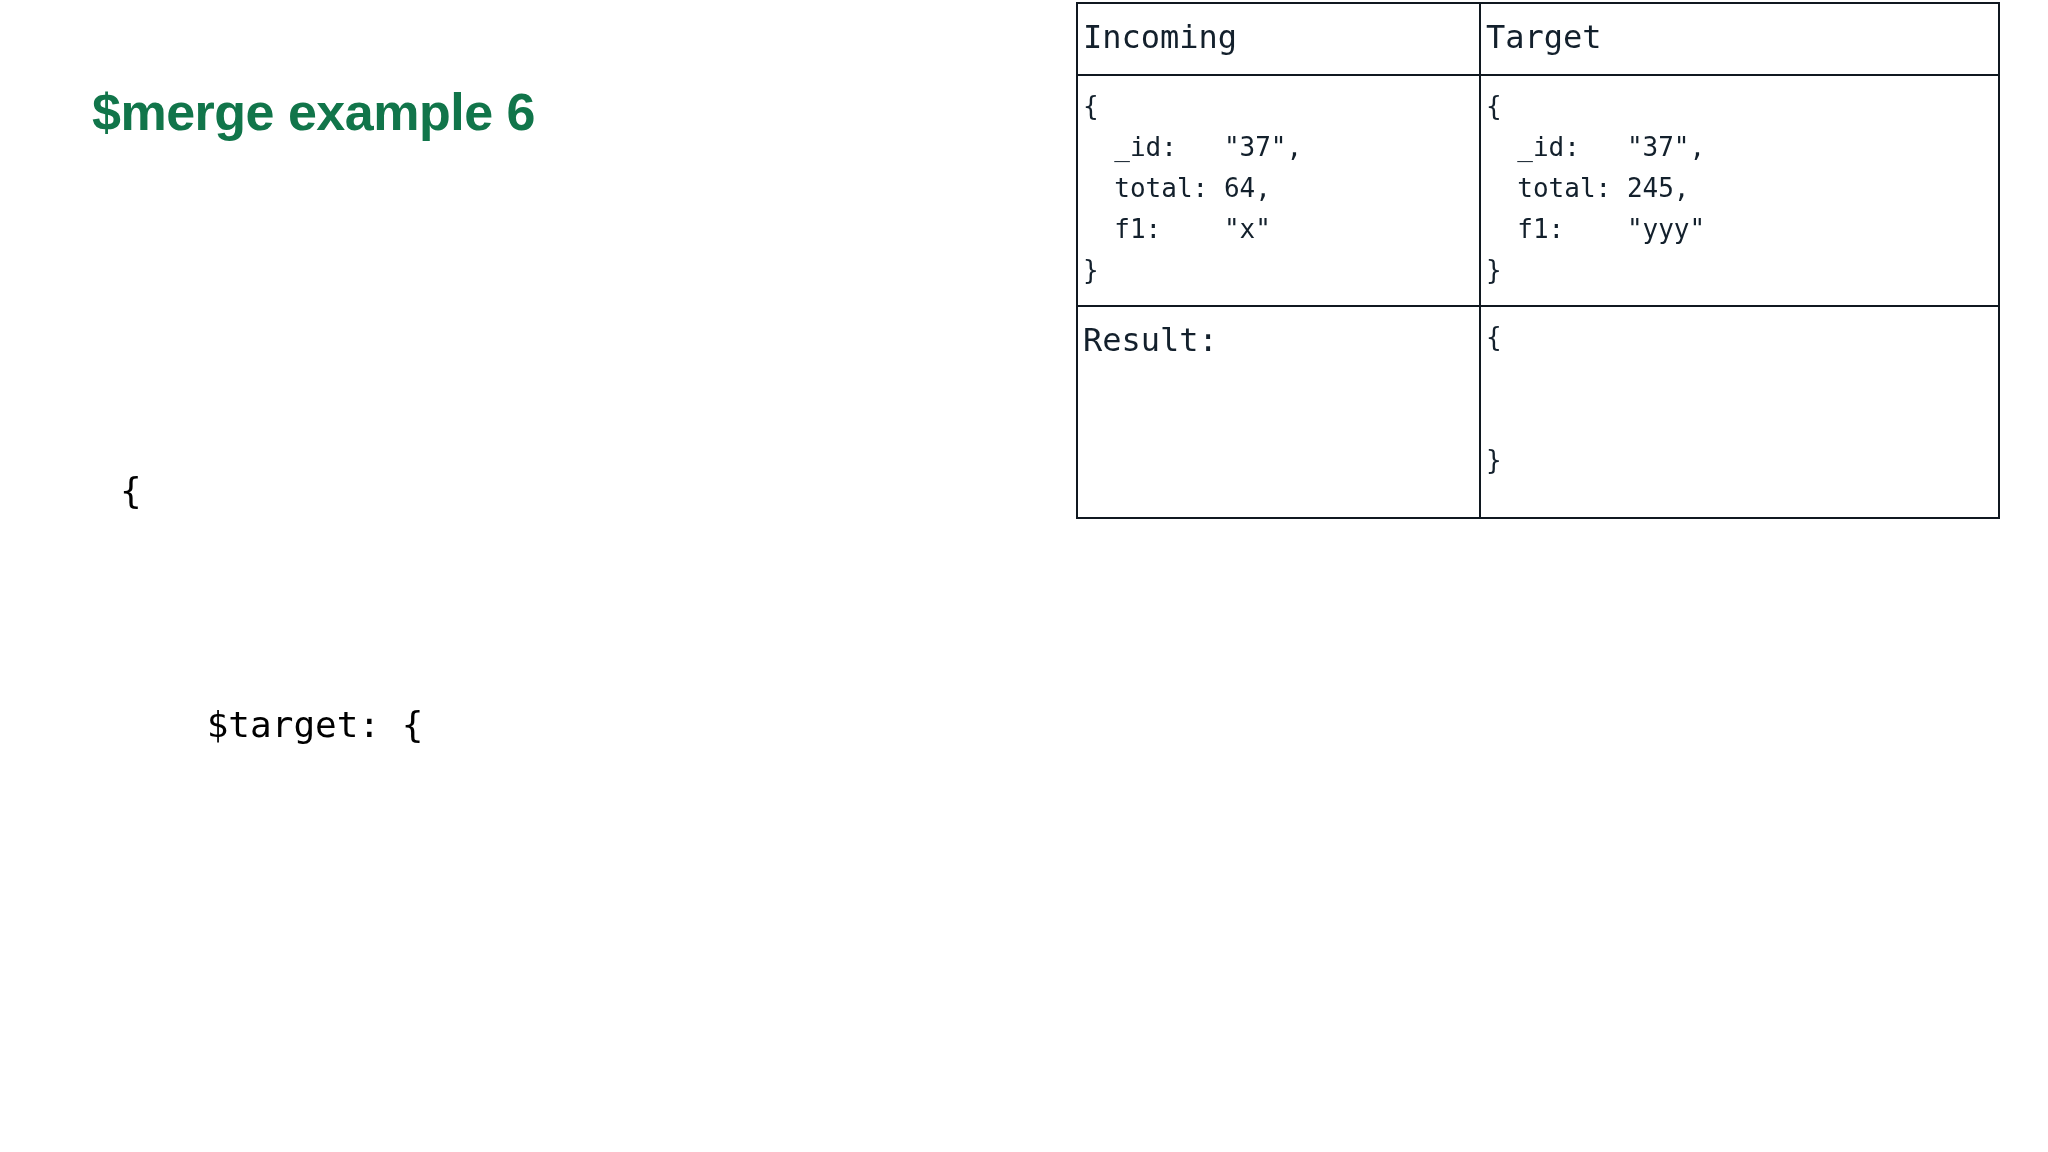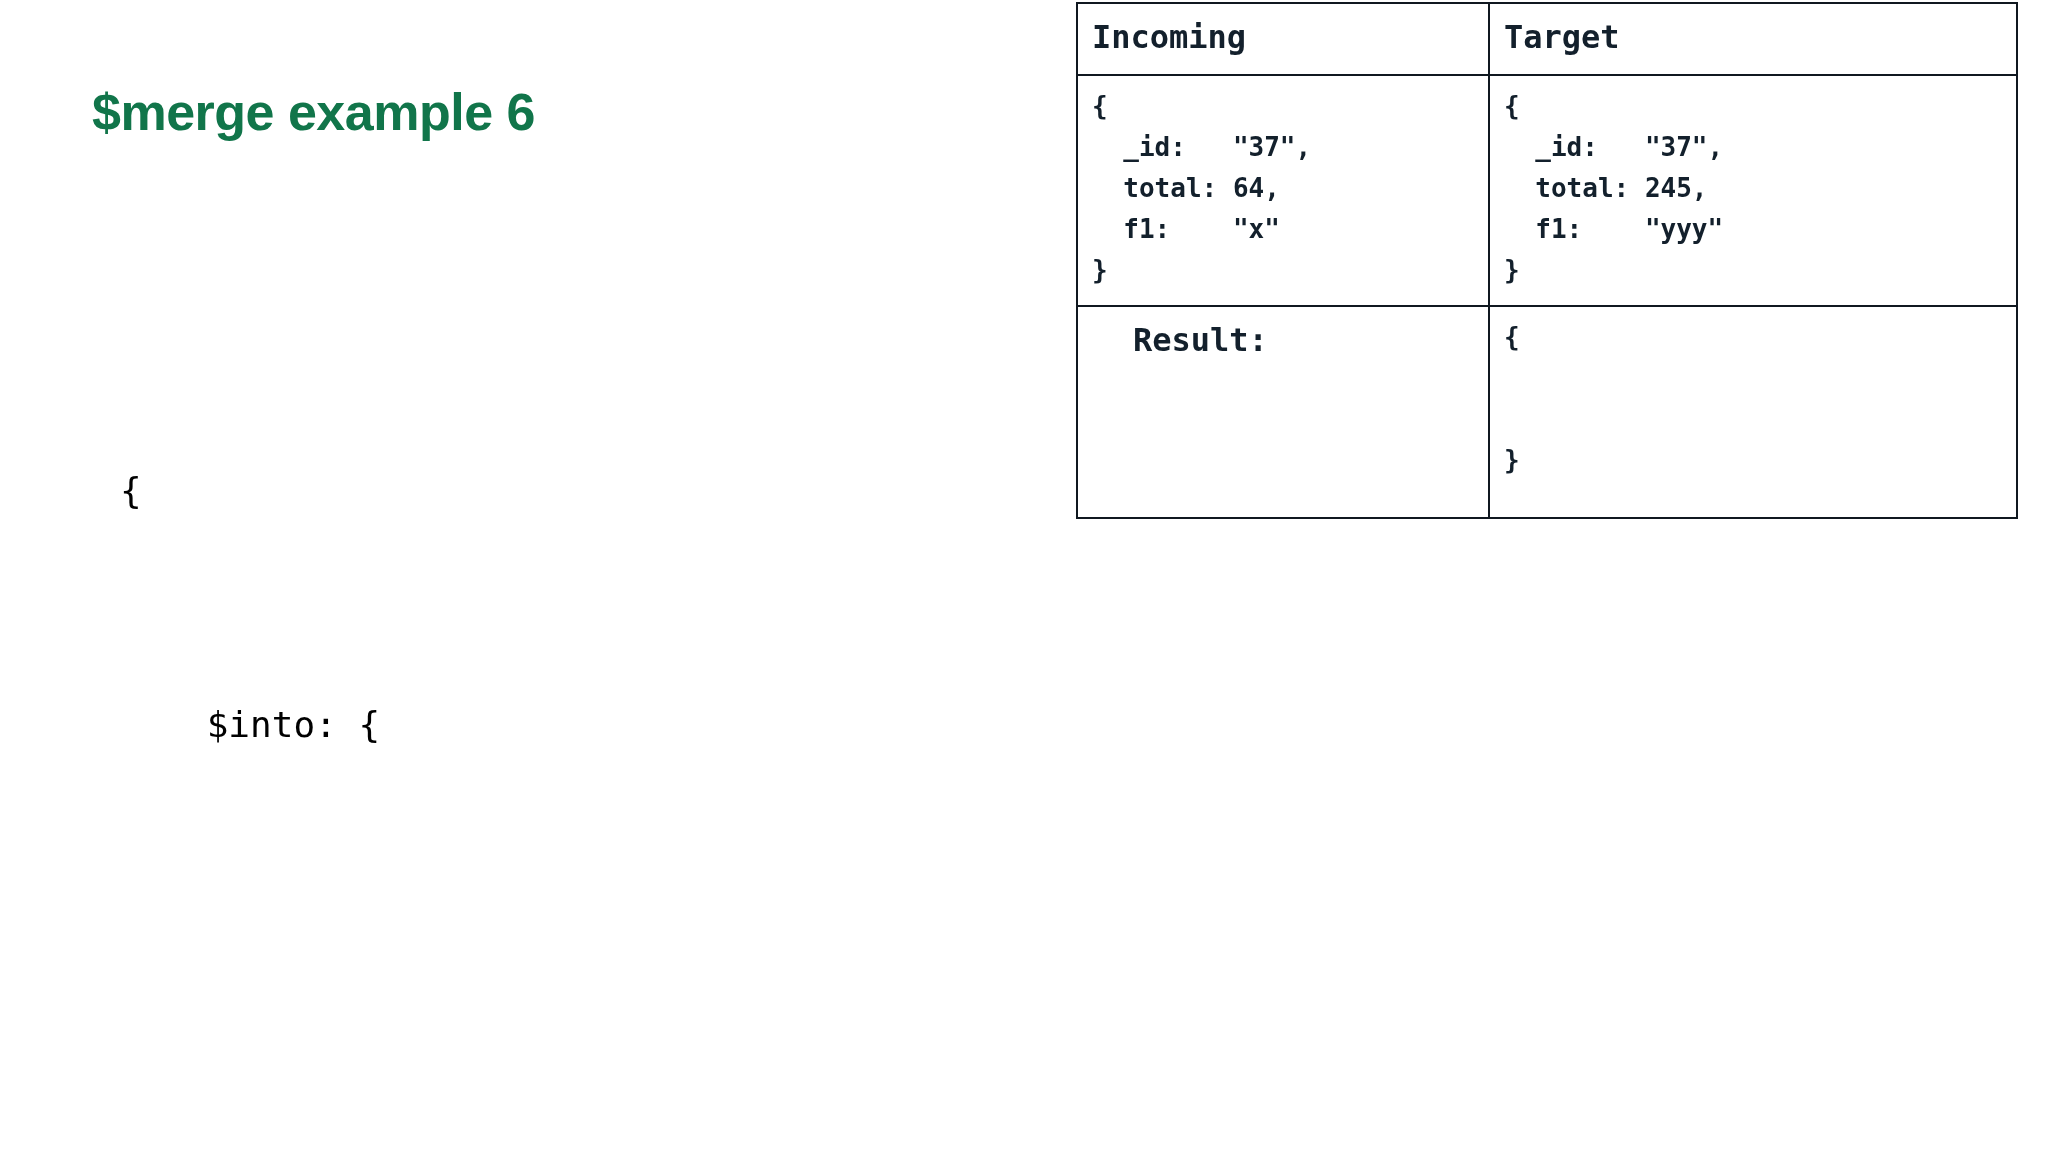--- a/index.html
+++ b/index.html
@@ -54,22 +54,22 @@
     width: 880px;
     border-collapse: collapse;
     table-layout: fixed;
     font-family: "DejaVu Sans Mono", "Liberation Mono", monospace;
     color: #13202c;
     background: #ffffff;
   }
   #compare-table td, #compare-table th {
     border: 2px solid #101820;
     vertical-align: top;
-    padding: 10px 14px 14px 14px;
-    font-weight: bold;
+    padding: 10px 14px 14px 5px;
+    font-weight: normal;
     text-align: left;
   }
   #compare-table .col-left  { width: 382px; }
   #compare-table .col-right { width: 498px; margin-left: 28px; }
   .th-text {
     font-size: 32px;
     line-height: 46px;
     white-space: pre;
     display: block;
   }
@@ -80,41 +80,40 @@
     display: block;
   }
   .result-label-cell {
     vertical-align: middle;
   }
   .result-label {
     font-size: 32px;
     line-height: 46px;
     white-space: pre;
     display: block;
-    margin-left: 41px;
   }
   .result-row td { height: 186px; }
 
   
   #footer-brand {
     position: absolute;
     left: 0;
     top: 960px;
     width: 2048px;
     height: 192px;
   }
 </style>
 </head>
 <body>
 
 <div id="slide-title">$merge example 6</div>
 
 <div id="code-block">
   <span class="code-line">{</span>
-  <span class="code-line">    $into: {</span>
+  <span class="code-line">    $target: {</span>
   
   
   
   
   
   
   
   
 </div>
 

